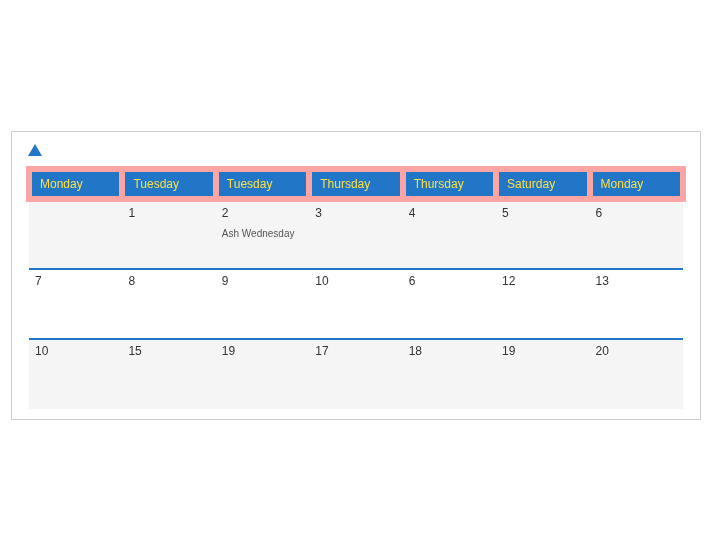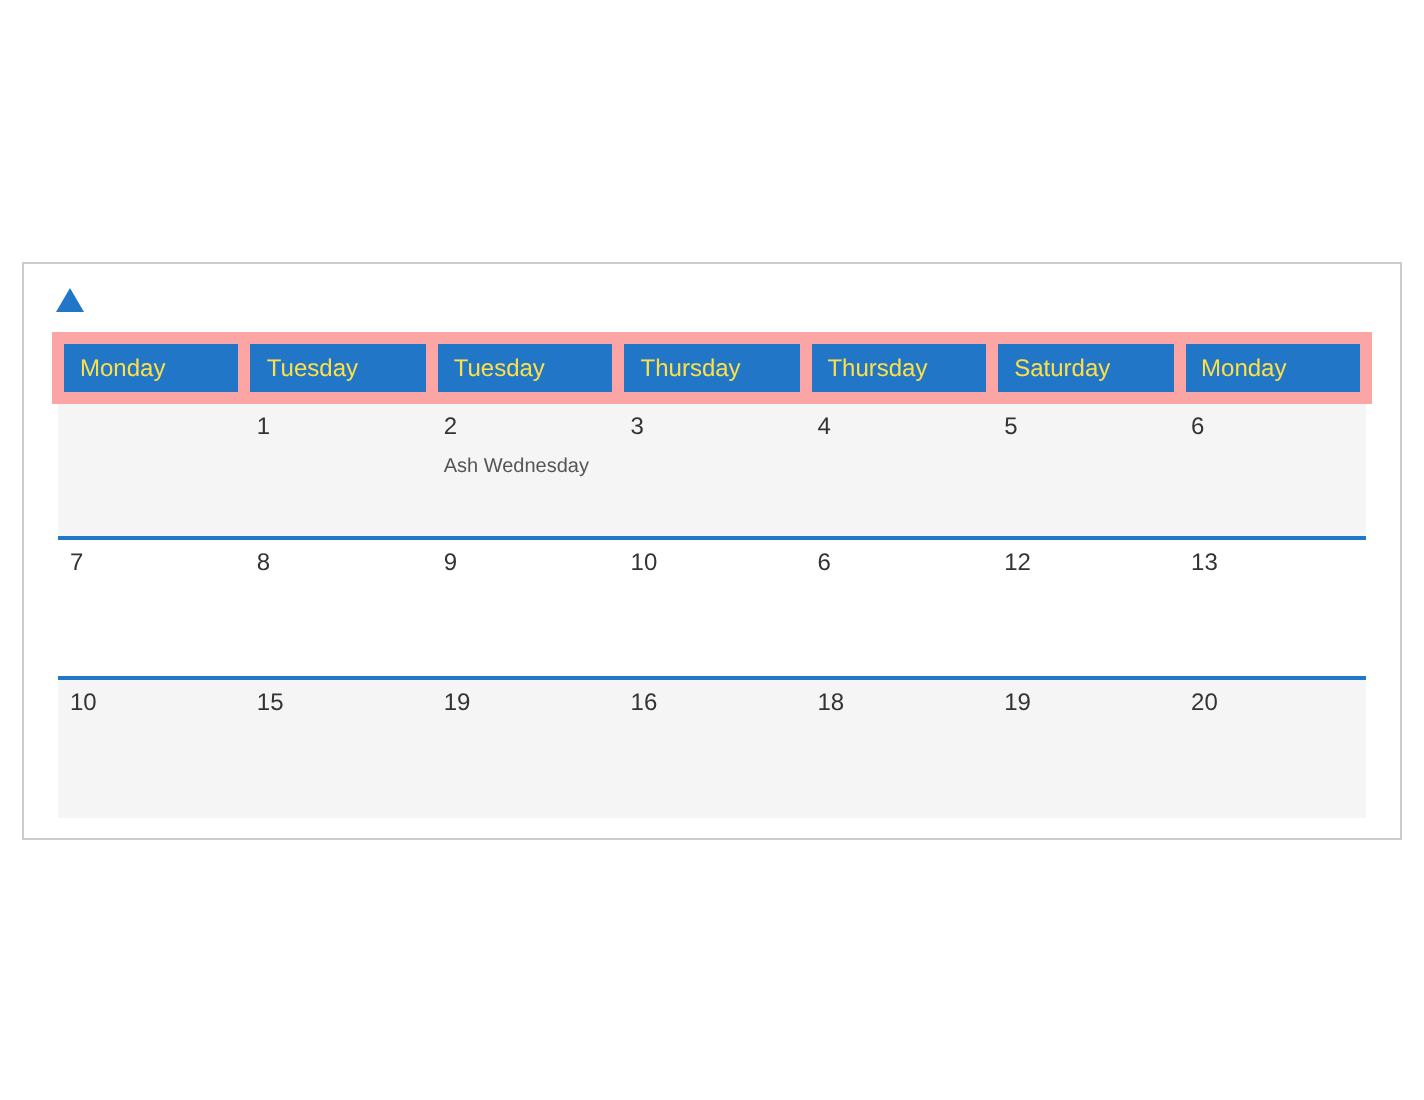--- a/index.html
+++ b/index.html
@@ -190,21 +190,21 @@
           <td>
             <span class="day-number">10</span>
           </td>
           <td>
             <span class="day-number">15</span>
           </td>
           <td>
             <span class="day-number">19</span>
           </td>
           <td>
-            <span class="day-number">16</span>
+            <span class="day-number">17</span>
           </td>
           <td>
             <span class="day-number">18</span>
           </td>
           <td>
             <span class="day-number">19</span>
           </td>
           <td>
             <span class="day-number">20</span>
           </td>

